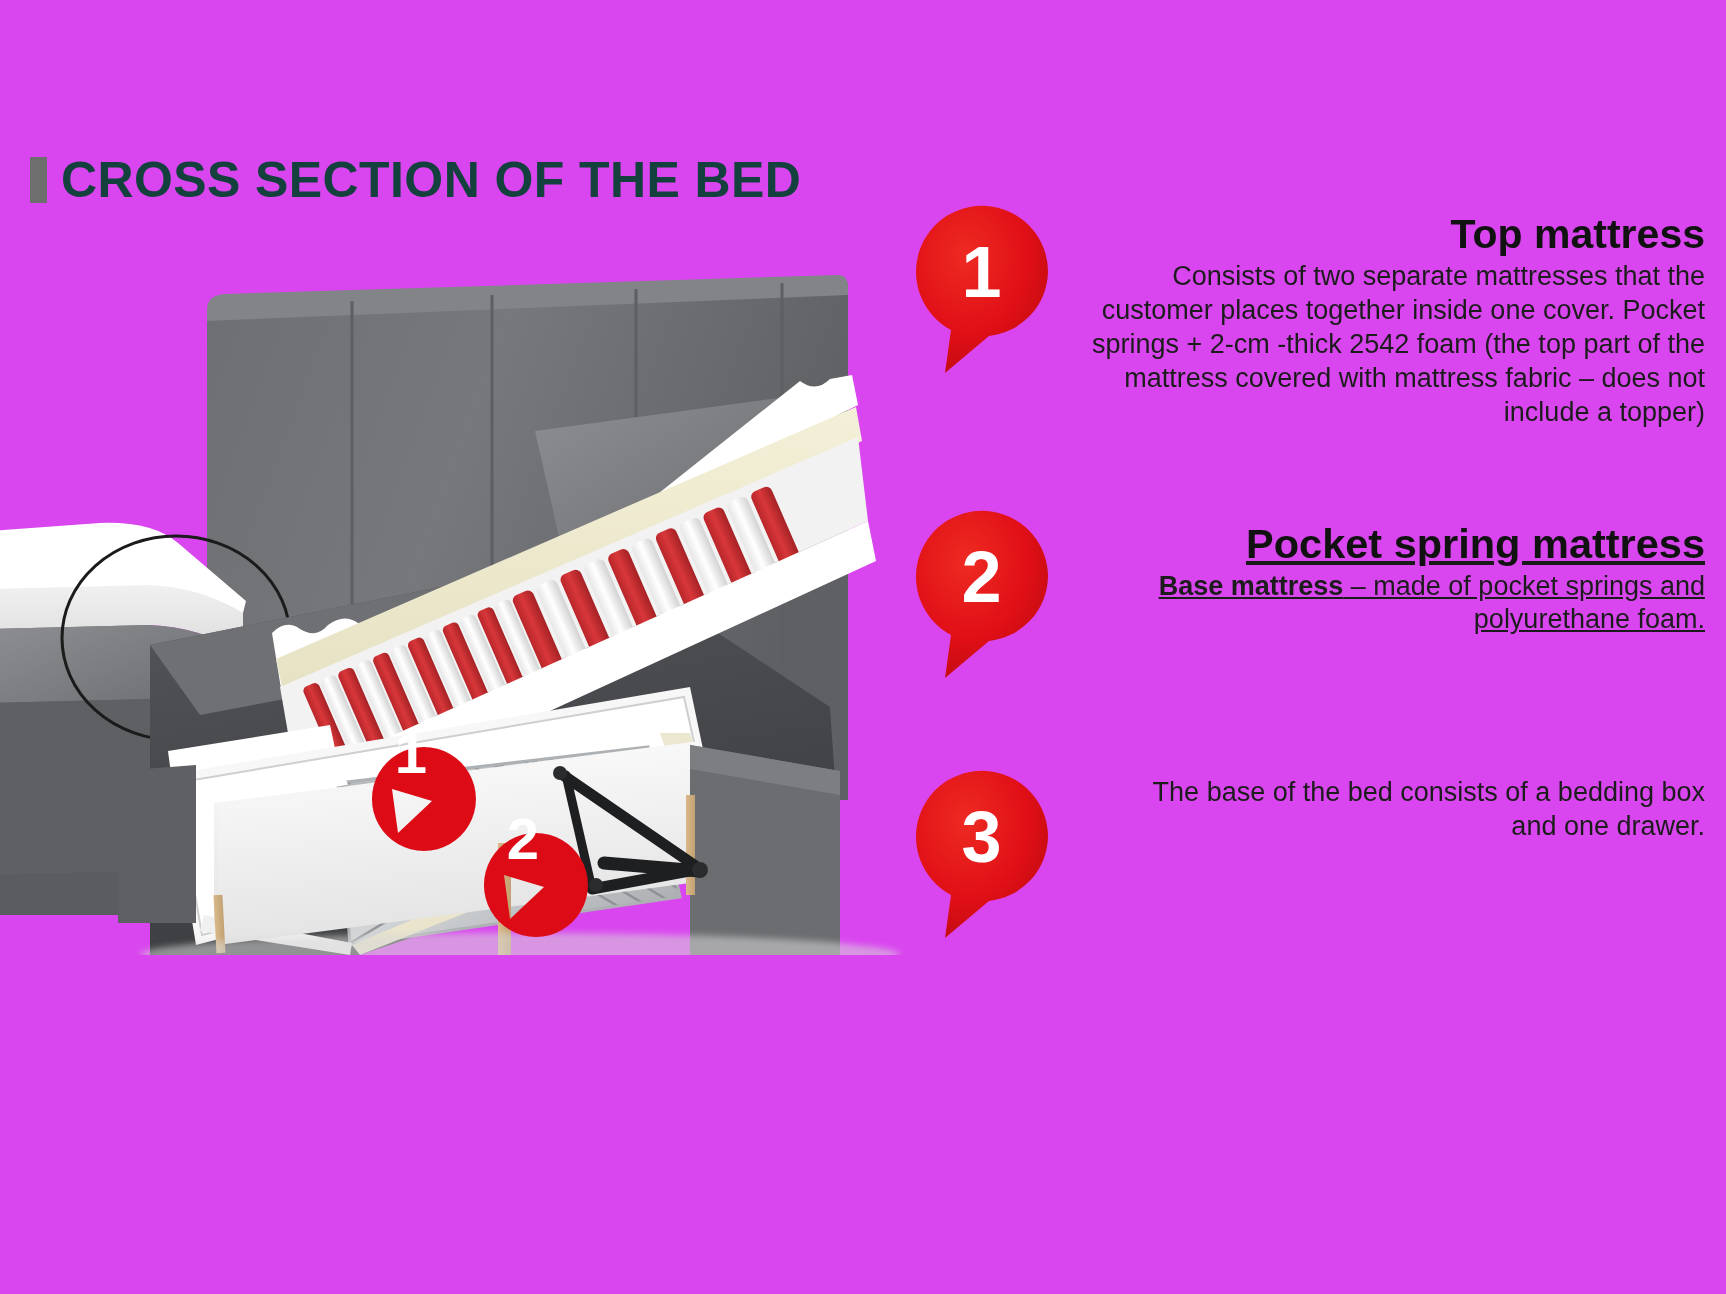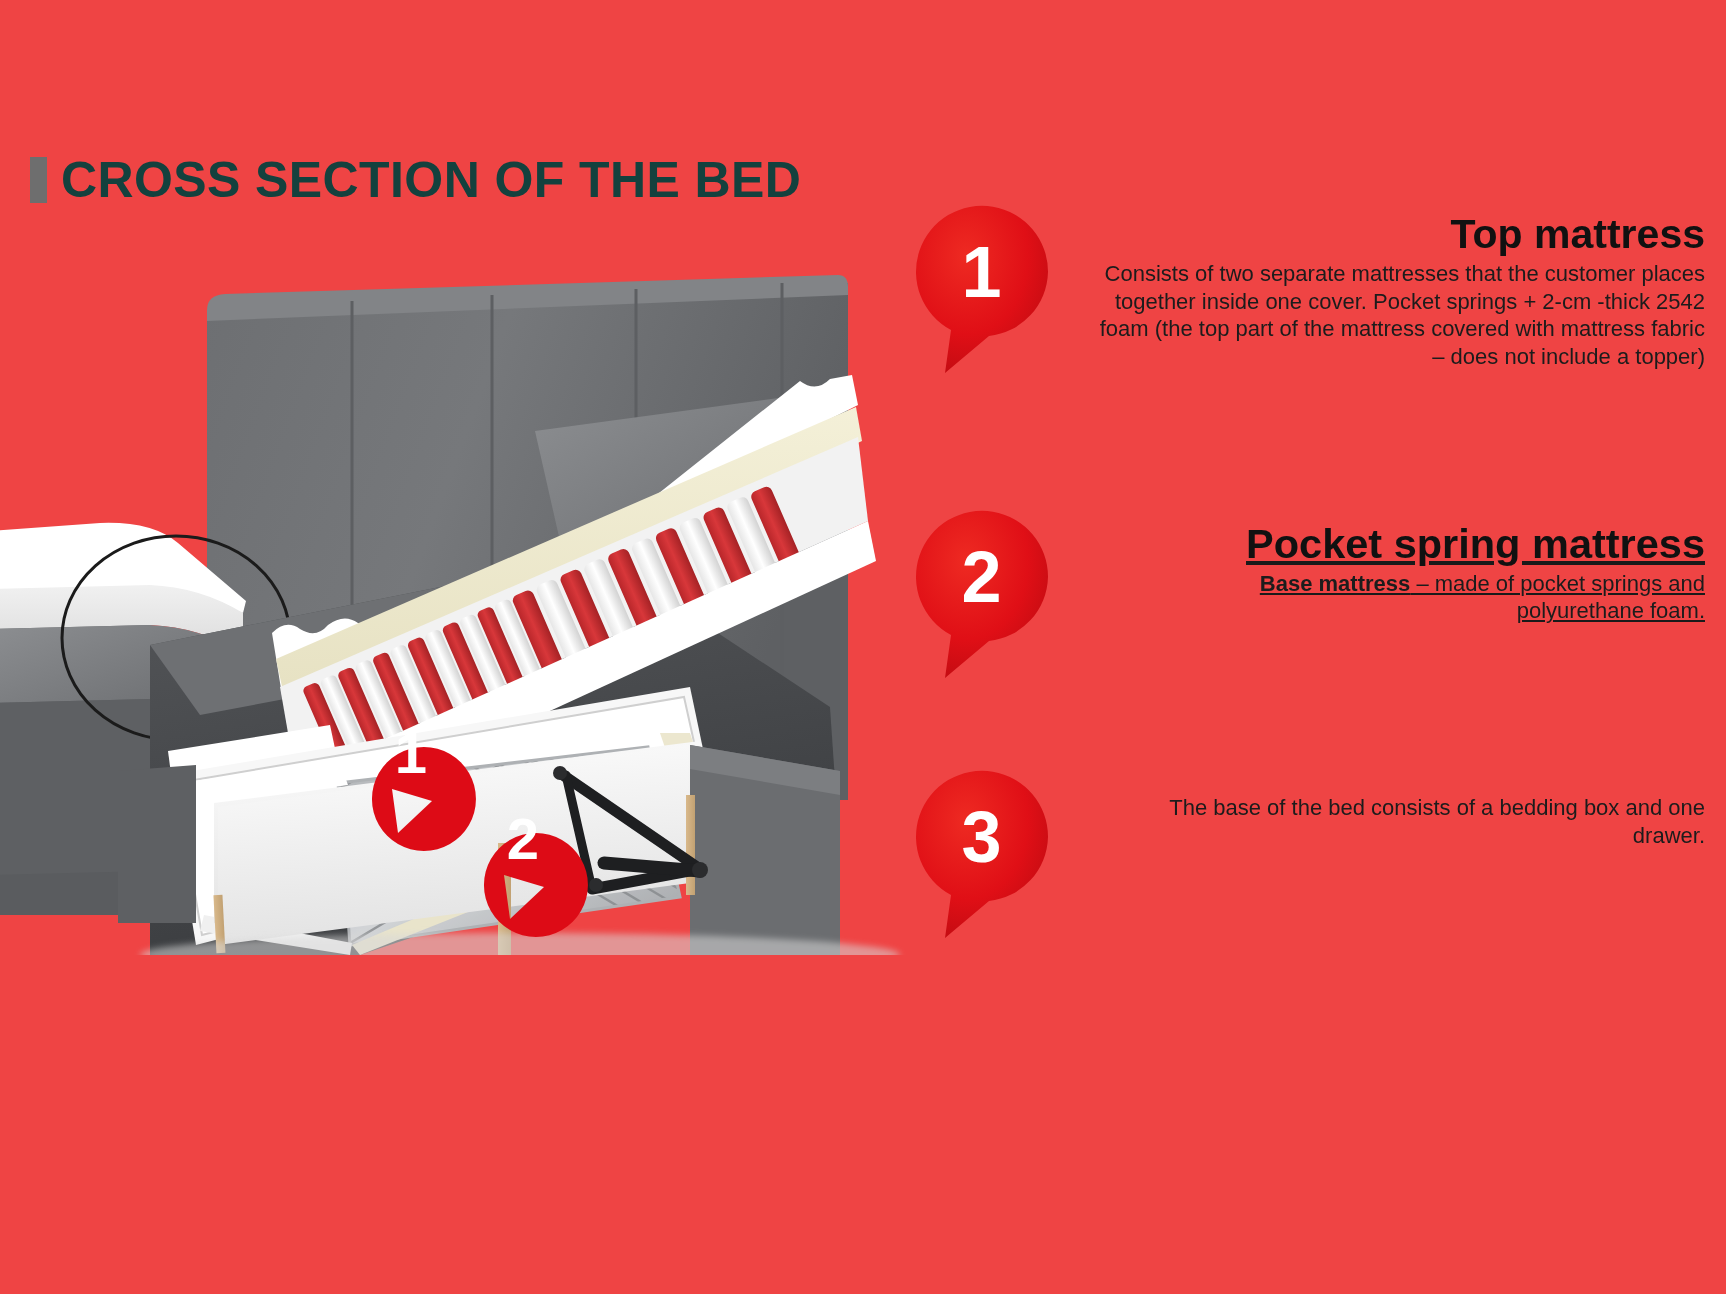--- a/index.html
+++ b/index.html
@@ -3,21 +3,21 @@
 <meta charset="utf-8">
 <style>
   html,body{margin:0;padding:0;background:#ffffff;}
   body{
     width:1726px;height:1294px;
     font-family:"Liberation Sans", sans-serif;
     color:#1a1a1a;
     overflow:hidden;
     position:relative;
   }
-  .canvas{position:absolute;inset:0;background:#ef4444;}
+  .canvas{position:absolute;inset:0;background:#d946ef;}
 
   
   .title-row{
     position:absolute;left:30px;top:155px;
     display:flex;align-items:center;gap:14px;
   }
   .title-bar{
     width:17px;height:46px;background:#6e6e6e;display:block;flex:0 0 auto;
   }
   .title-text{
@@ -48,30 +48,30 @@
     font-family:"Liberation Sans", sans-serif;
     pointer-events:none;
   }
 
   .legend-text{margin-left:185px;padding-top:18px;text-align:right;}
   .legend-title{
     font-size:41px;font-weight:bold;color:#111111;line-height:1.05;
     margin:0 0 4px 0;white-space:nowrap;
   }
   .legend-body{
-    font-size:22px;line-height:1.255;color:#1c1c1c;margin:0;
+    font-size:27px;line-height:1.255;color:#1c1c1c;margin:0;
     font-weight:normal;
   }
   .legend-body b{font-weight:bold;margin-left:44px;}
 
   
   .li-2 .legend-text{padding-top:22px;text-decoration:underline;}
   .li-2 .legend-title{font-size:41.5px;}
   .li-3 .legend-text{padding-top:16px;margin-left:196px;}
-  .li-3 .legend-body{margin-left:0px;margin-top:18px;}
+  .li-3 .legend-body{margin-left:0px;}
 </style>
 </head>
 <body>
 
 <div class="canvas">
 
   <div class="title-row">
     <span class="title-bar"></span>
     <span class="title-text">CROSS SECTION OF THE BED</span>
   </div>

